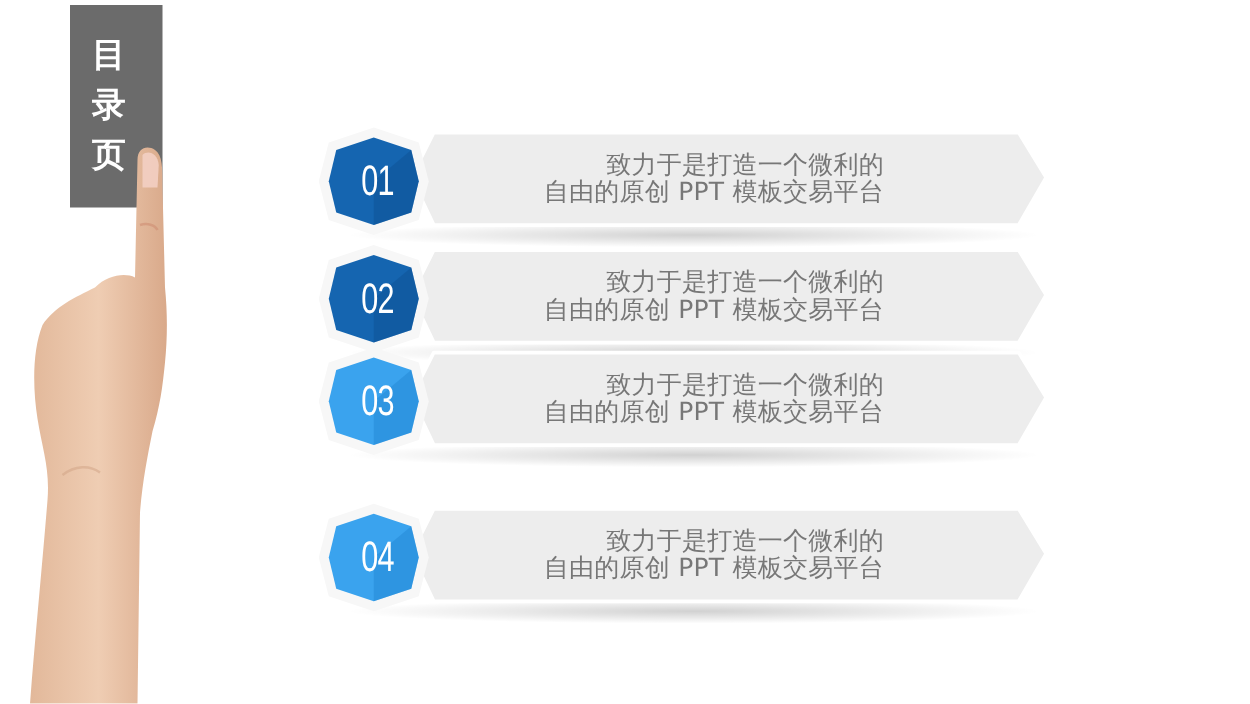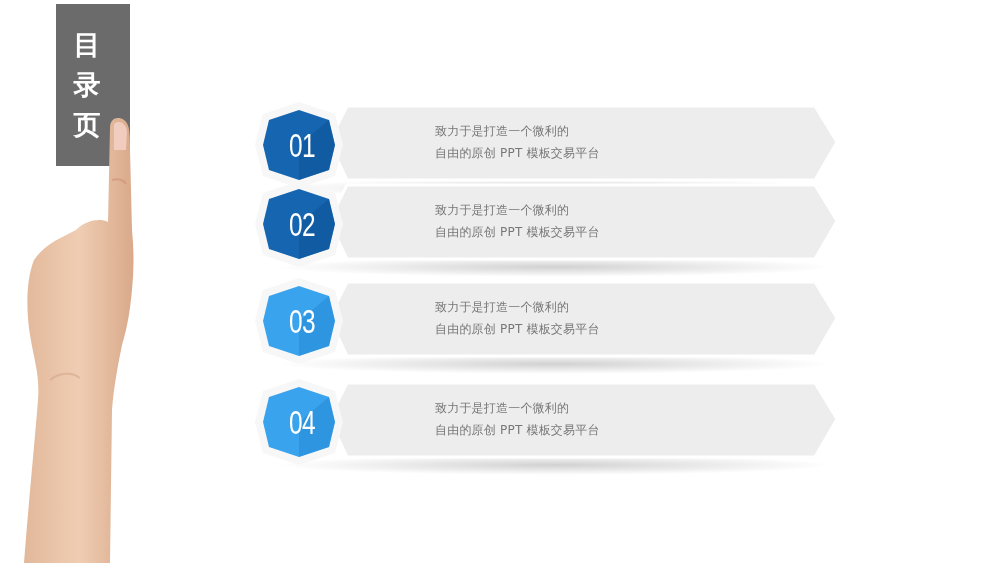--- a/index.html
+++ b/index.html
@@ -12,29 +12,29 @@
     position: absolute; left: 56px; top: 4px; width: 74px; height: 162px;
     background: #6b6b6b;
     display: flex; flex-direction: column; align-items: center; justify-content: center;
     color: #fff; font-weight: bold; font-size: 27px; line-height: 40px;
     z-index: 1;
   }
   .title-box span { display: block; margin-left: -12px; }
 
   .hand { position: absolute; left: 0; top: 110px; width: 160px; height: 453px; z-index: 2; }
 
-  .row { position: absolute; left: 255px; width: 600px; height: 90px; }
+  .row { position: absolute; left: 255px; width: 600px; height: 90px; text-align: right; }
   .row .shadow {
     position: absolute; left: 20px; top: 78px; width: 560px; height: 20px;
     background: radial-gradient(ellipse at center, rgba(0,0,0,0.18) 0%, rgba(0,0,0,0) 70%);
   }
   .row svg.card { position: absolute; left: 0; top: 0; }
   .row .text {
     position: absolute; left: 180px; top: 20px;
-    font-size: 12px; line-height: 22px; color: #777777;
+    font-size: 20px; line-height: 22px; color: #777777;
     letter-spacing: 0.2px;
   }
   .row .text div { white-space: nowrap; }
   .num {
     position: absolute; left: 12px; top: 12px; width: 70px; height: 66px;
     display: flex; align-items: center; justify-content: center;
     font-family: "Liberation Sans", sans-serif;
     font-size: 34px; color: #fff; font-weight: normal;
     transform: scaleX(0.72); letter-spacing: -1px;
   }
@@ -73,21 +73,21 @@
     <path d="M44 10 L74 20 L80 45 L74 70 L44 80 L14 70 L8 45 L14 20 Z" fill="#1565b0"></path>
     <path d="M44 45 L74 20 L80 45 L74 70 L44 80 Z" fill="#0d4f92" opacity="0.45"></path>
   </svg>
   <div class="num">01</div>
   <div class="text">
     <div>致力于是打造一个微利的</div>
     <div>自由的原创 PPT 模板交易平台</div>
   </div>
 </div>
 
-<div class="row" style="top:179px">
+<div class="row" style="top:194px">
   <div class="shadow"></div>
   <svg class="card" width="600" height="90" viewBox="0 0 600 90">
     <path d="M92 6 L560 6 L582 42 L560 80 L92 80 L74 42 Z" fill="#ededed" stroke="#ffffff" stroke-width="3" stroke-linejoin="round"></path>
     <path d="M44 2 L80 14 L88 45 L80 76 L44 88 L8 76 L0 45 L8 14 Z" fill="#f7f7f7"></path>
     <path d="M44 10 L74 20 L80 45 L74 70 L44 80 L14 70 L8 45 L14 20 Z" fill="#1565b0"></path>
     <path d="M44 45 L74 20 L80 45 L74 70 L44 80 Z" fill="#0d4f92" opacity="0.45"></path>
   </svg>
   <div class="num">02</div>
   <div class="text">
     <div>致力于是打造一个微利的</div>
@@ -103,21 +103,21 @@
     <path d="M44 10 L74 20 L80 45 L74 70 L44 80 L14 70 L8 45 L14 20 Z" fill="#3aa3ee"></path>
     <path d="M44 45 L74 20 L80 45 L74 70 L44 80 Z" fill="#1f7fcc" opacity="0.4"></path>
   </svg>
   <div class="num">03</div>
   <div class="text">
     <div>致力于是打造一个微利的</div>
     <div>自由的原创 PPT 模板交易平台</div>
   </div>
 </div>
 
-<div class="row" style="top:377px">
+<div class="row" style="top:401px">
   <div class="shadow"></div>
   <svg class="card" width="600" height="90" viewBox="0 0 600 90">
     <path d="M92 6 L560 6 L582 42 L560 80 L92 80 L74 42 Z" fill="#ededed" stroke="#ffffff" stroke-width="3" stroke-linejoin="round"></path>
     <path d="M44 2 L80 14 L88 45 L80 76 L44 88 L8 76 L0 45 L8 14 Z" fill="#f7f7f7"></path>
     <path d="M44 10 L74 20 L80 45 L74 70 L44 80 L14 70 L8 45 L14 20 Z" fill="#3aa3ee"></path>
     <path d="M44 45 L74 20 L80 45 L74 70 L44 80 Z" fill="#1f7fcc" opacity="0.4"></path>
   </svg>
   <div class="num">04</div>
   <div class="text">
     <div>致力于是打造一个微利的</div>

